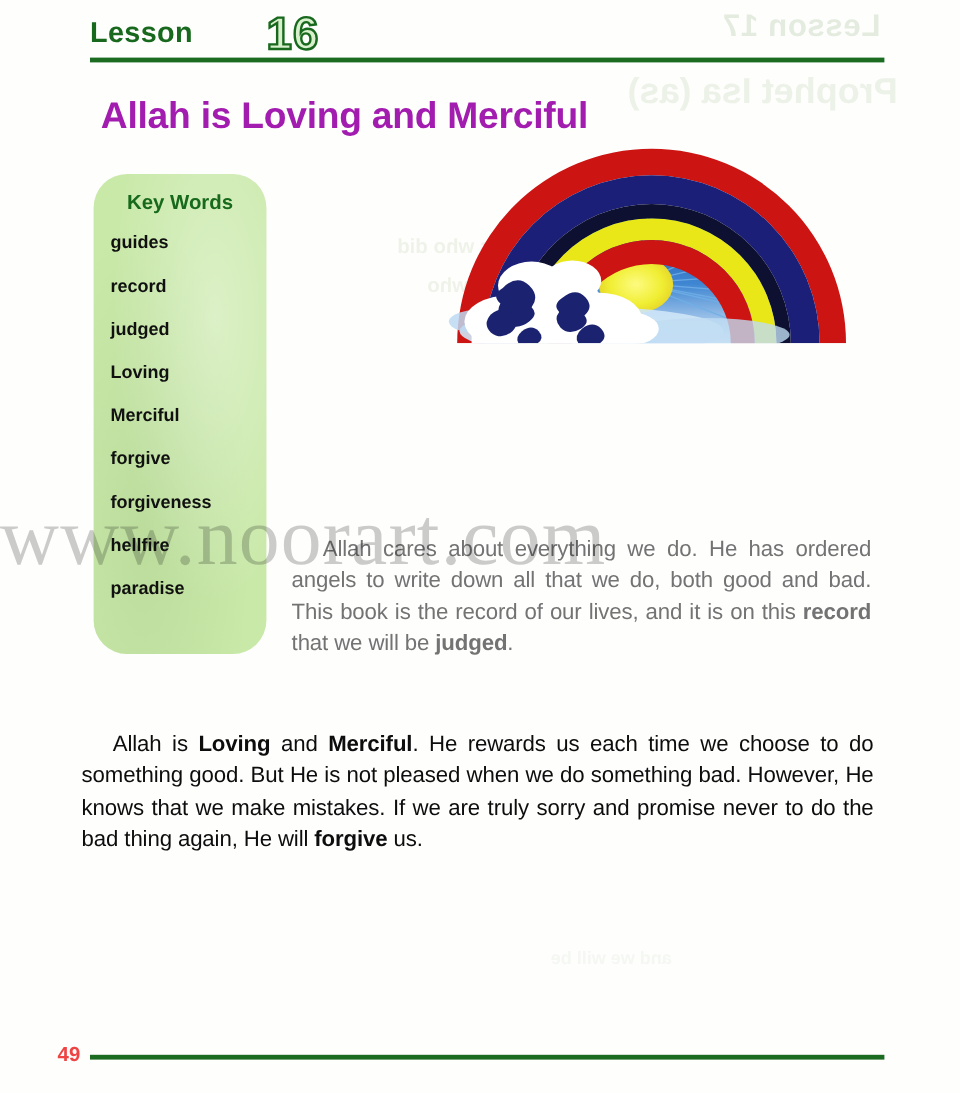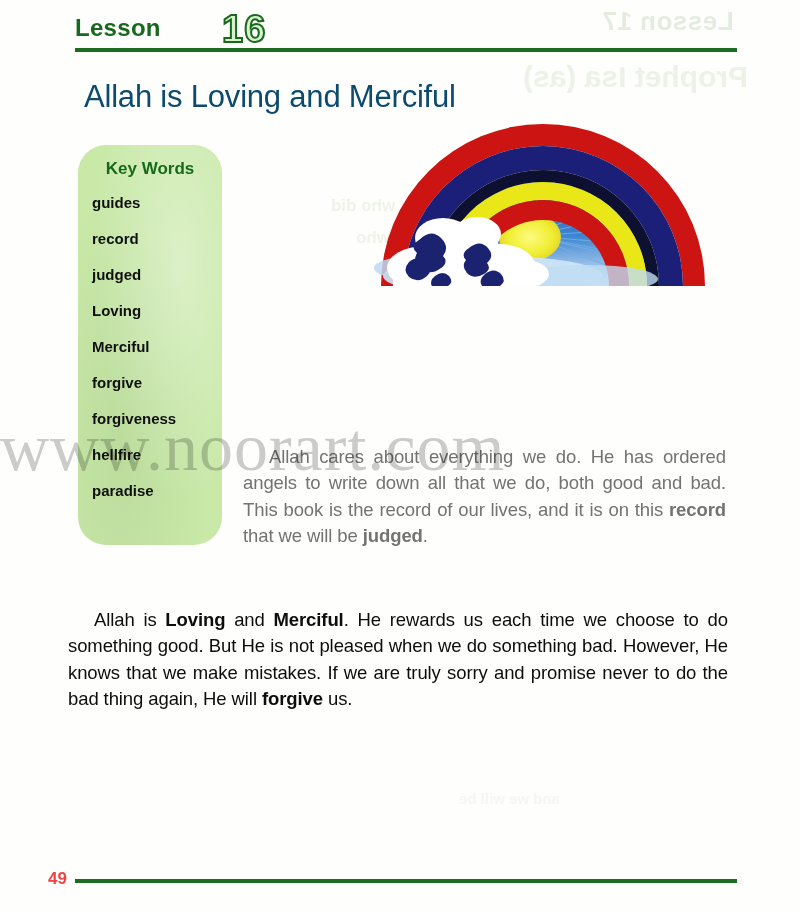--- a/index.html
+++ b/index.html
@@ -69,22 +69,22 @@
     top: 48px;
     width: 662px;
     height: 4px;
     background: #1b6b21;
   }
   #page-title {
     position: absolute;
     left: 84px;
     top: 58px;
     font-size: 31px;
-    font-weight: normal;
-    color: #0c4a6e;
+    font-weight: bold;
+    color: #a21caf;
     letter-spacing: -.2px;
   }
 
   
   #key-words-box {
     position: absolute;
     left: 78px;
     top: 145px;
     width: 144px;
     height: 400px;

